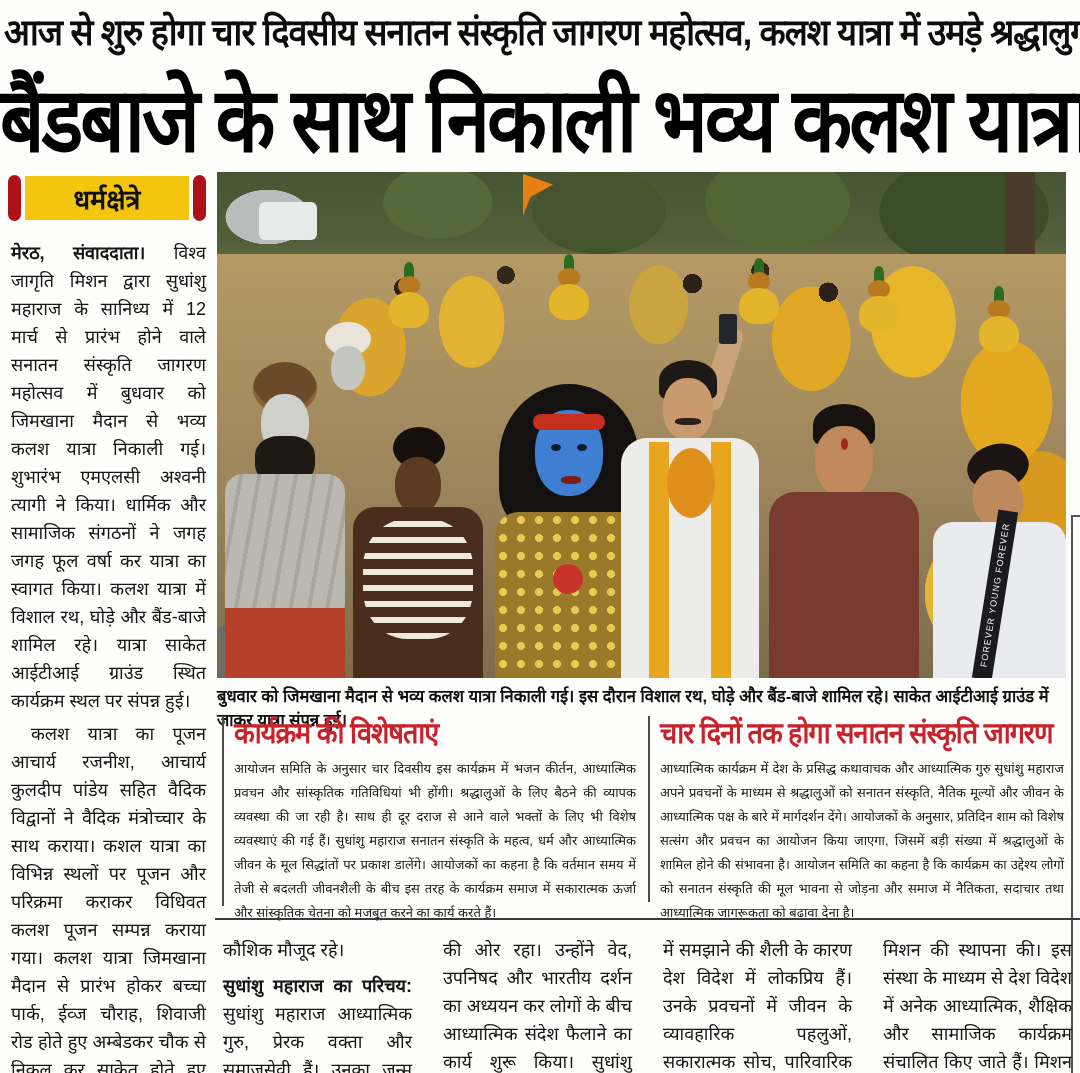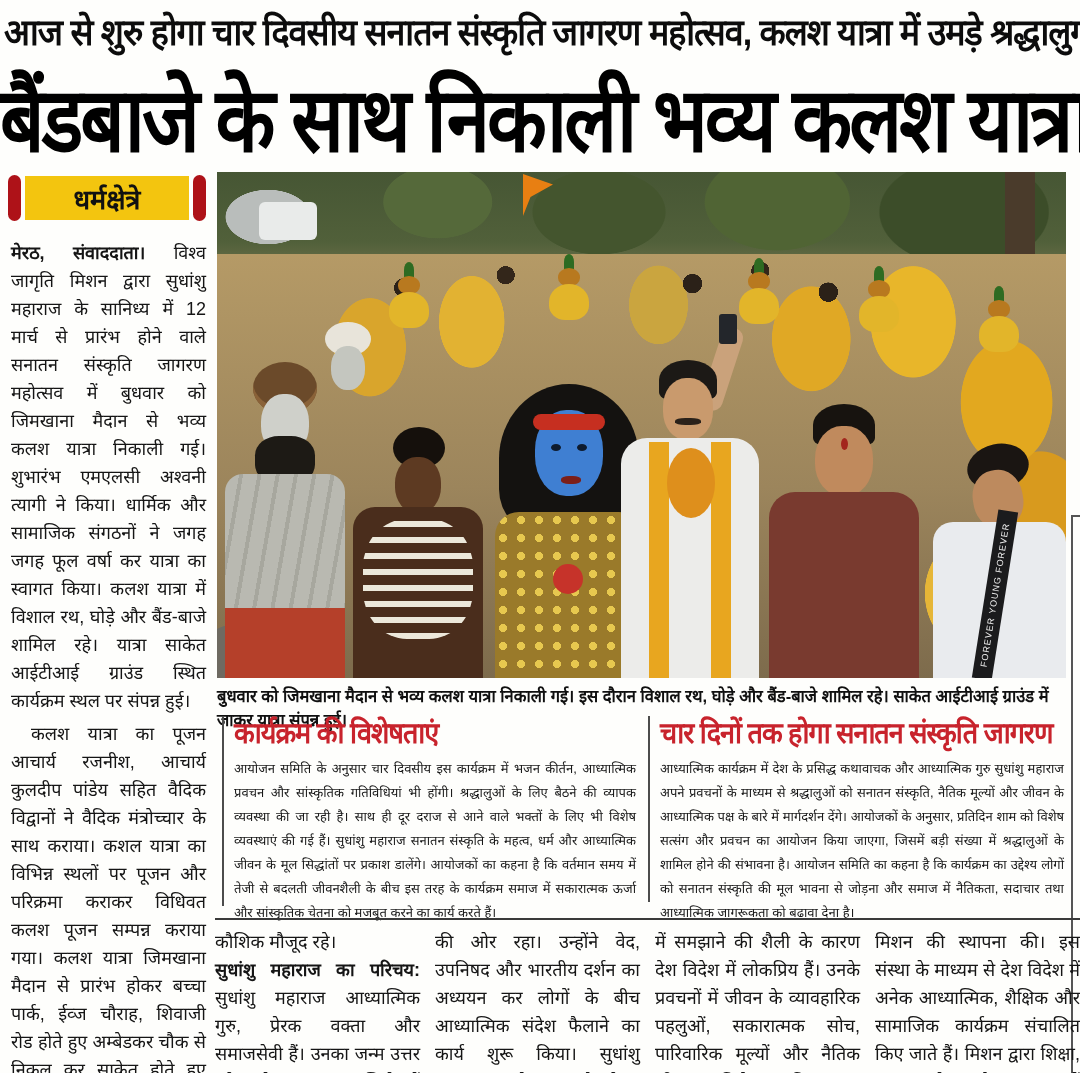--- a/index.html
+++ b/index.html
@@ -132,21 +132,21 @@
   .subbox{position:absolute;top:712px;}
   .box1{left:234px;width:402px;}
   .box2{left:660px;width:404px;}
   .box-title{font-size:27px;font-weight:800;color:#c8232c;letter-spacing:-1px;margin:0 0 8px 0;
              transform:scaleY(1.08);transform-origin:top left;white-space:nowrap;}
   .box-body{font-size:13px;line-height:24px;text-align:justify;color:#181818;margin:0;}
   
   .hrule{position:absolute;left:215px;top:918px;width:865px;height:2px;background:#3a3a3a;}
   .bcols{position:absolute;left:215px;top:928px;width:865px;display:flex;gap:15px;}
   .bcol{width:205px;font-size:18px;line-height:28px;text-align:justify;}
-  .bcol p{margin:0;}
+  .bcol p{margin:8px;}
   .intro-head{font-weight:bold;}
 </style>
 </head>
 <body>
 
 <div class="page">
 
   <div class="kicker">आज से शुरु होगा चार दिवसीय सनातन संस्कृति जागरण महोत्सव, कलश यात्रा में उमड़े श्रद्धालुगण</div>
   <div class="headline">बैंडबाजे के साथ निकाली भव्य कलश यात्रा</div>
 

